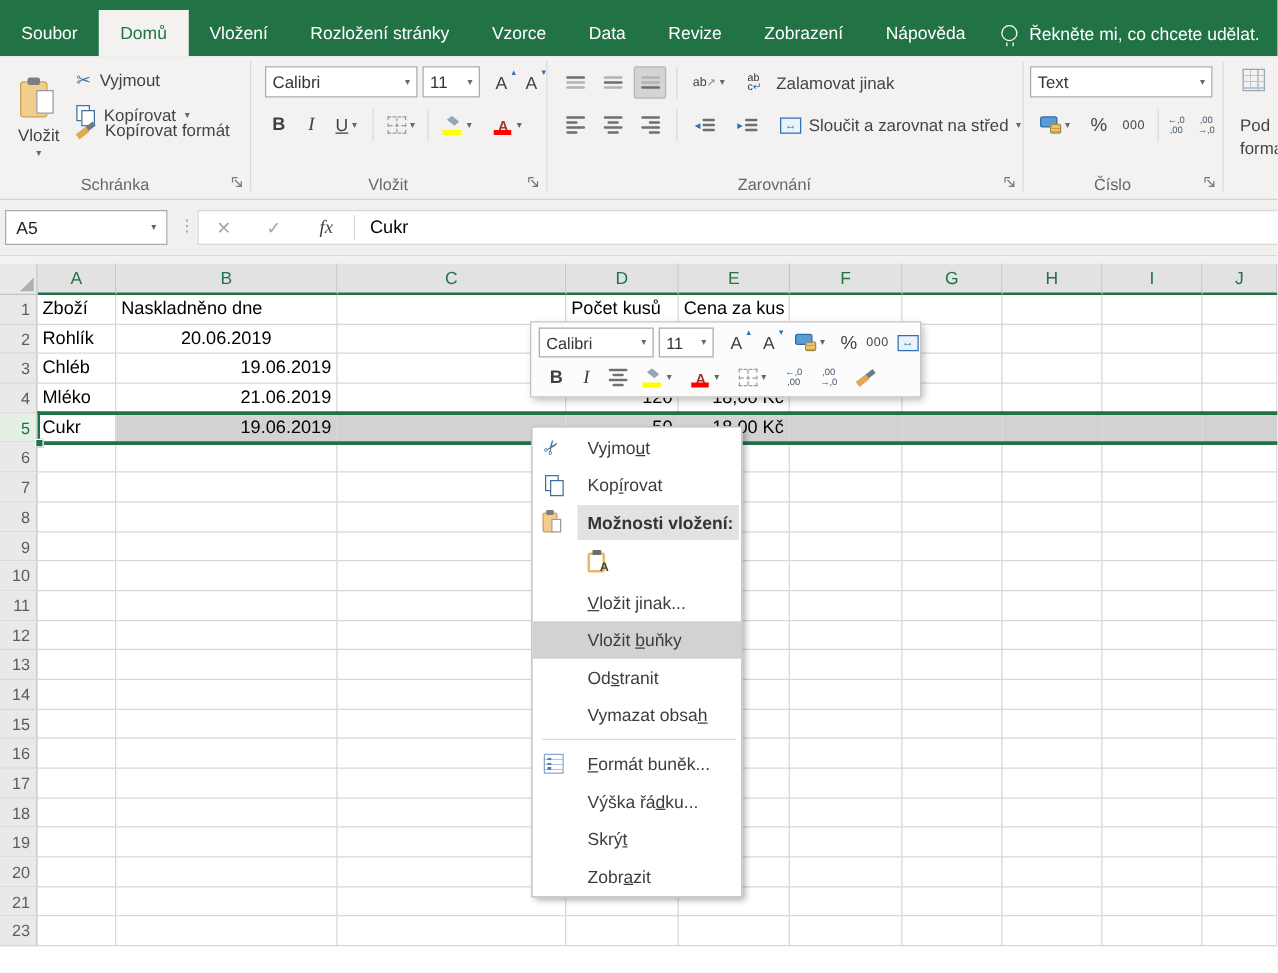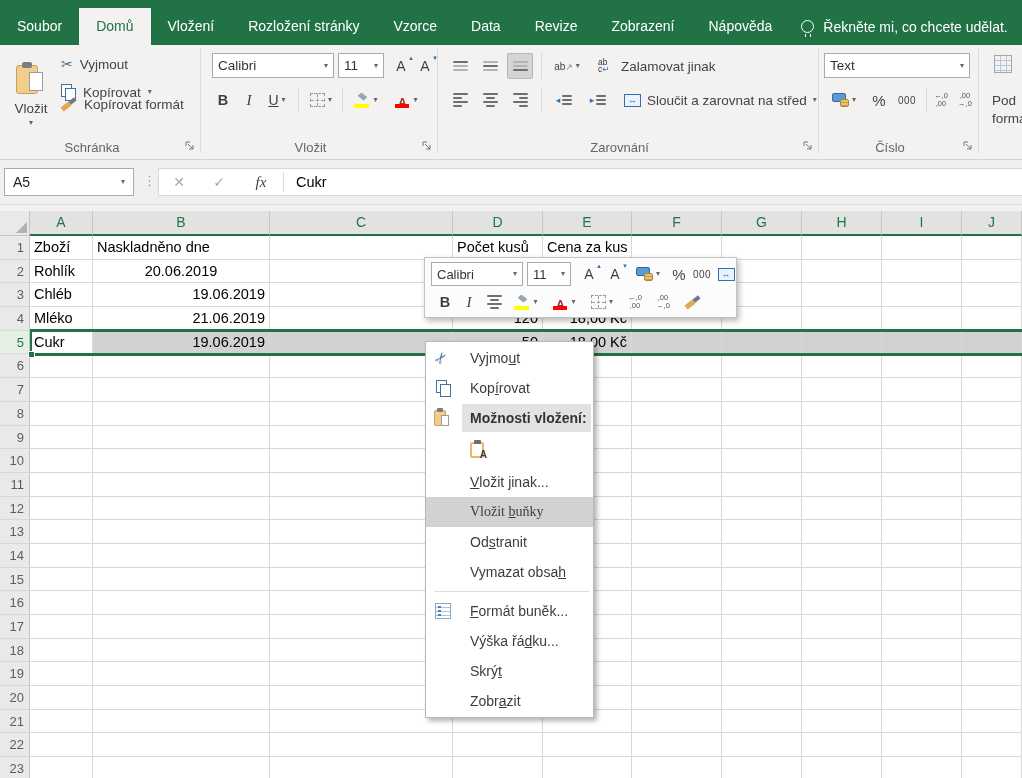--- a/index.html
+++ b/index.html
@@ -106,21 +106,21 @@
   #minibar { position:absolute; left:424px; top:257px; width:313px; height:61px; background:#fcfcfc; border:1px solid #c3c3c3; box-shadow:2px 3px 6px rgba(0,0,0,.28); z-index:50; }
   #minibar .combo { font-size:13px; height:24px; }
   .mbtn { position:absolute; display:flex; align-items:center; justify-content:center; color:#444; }
 
   
   #ctxmenu { position:absolute; left:425px; top:341px; width:169px; background:#fff; border:1px solid #b8b8b8; box-shadow:3px 3px 5px rgba(0,0,0,.3); z-index:60; padding:1px 0; }
   .ctx-item { height:30px; display:flex; align-items:center; position:relative; padding-left:44px; font-size:14px; color:#3d3d3d; }
   .ctx-item.icon-row { height:34px; }
   .ctx-item.bold { font-weight:bold; color:#333; }
   .ctx-item.hl::before { content:''; position:absolute; left:36px; right:2px; top:1px; bottom:1px; background:#e2e2e2; }
-  .ctx-item.hover { background:#d2d2d2;font-family:Liberation Serif, serif; }
+  .ctx-item.hover { background:#d2d2d2; }
   .ctx-item > * { position:relative; }
   .ctx-sep { height:1px; background:#dcdcdc; margin:4px 4px 4px 8px; }
   .mi { position:absolute; left:10px; }
   .mi-scissors { transform:rotate(-55deg); font-size:15px; color:#41719c; left:9px; }
   .mi-copy { position:absolute; left:10px; top:auto; }
   .mi-paste { position:absolute; left:8px; width:16px; height:19px; }
   .mi-paste .board { position:absolute; left:0; top:1px; width:12px; height:16px; background:#f2cd8c; border:1px solid #c7a157; border-radius:2px; }
   .mi-paste .clip { position:absolute; left:3px; top:-1px; width:6px; height:4px; background:#7d7d7d; border-radius:1px; }
   .mi-paste .page { position:absolute; left:7px; top:6px; width:8px; height:11px; background:#fff; border:1px solid #9b9b9b; }
   .mi-paste-values { position:relative; width:18px; height:20px; margin-left:0; }
@@ -675,33 +675,20 @@
         <div class="cell" style="width: 183px;"></div>
         <div class="cell" style="width: 90px;"></div>
         <div class="cell" style="width: 89px;"></div>
         <div class="cell" style="width: 90px;"></div>
         <div class="cell" style="width: 80px;"></div>
         <div class="cell" style="width: 80px;"></div>
         <div class="cell" style="width: 80px;"></div>
         <div class="cell" style="width: 60px;"></div>
       </div>
       <div class="grow">
-        <div class="rowhdr">22</div>
-        <div class="cell" style="width: 63px;"></div>
-        <div class="cell" style="width: 177px;"></div>
-        <div class="cell" style="width: 183px;"></div>
-        <div class="cell" style="width: 90px;"></div>
-        <div class="cell" style="width: 89px;"></div>
-        <div class="cell" style="width: 90px;"></div>
-        <div class="cell" style="width: 80px;"></div>
-        <div class="cell" style="width: 80px;"></div>
-        <div class="cell" style="width: 80px;"></div>
-        <div class="cell" style="width: 60px;"></div>
-      </div>
-      <div class="grow">
         <div class="rowhdr">23</div>
         <div class="cell" style="width: 63px;"></div>
         <div class="cell" style="width: 177px;"></div>
         <div class="cell" style="width: 183px;"></div>
         <div class="cell" style="width: 90px;"></div>
         <div class="cell" style="width: 89px;"></div>
         <div class="cell" style="width: 90px;"></div>
         <div class="cell" style="width: 80px;"></div>
         <div class="cell" style="width: 80px;"></div>
         <div class="cell" style="width: 80px;"></div>

